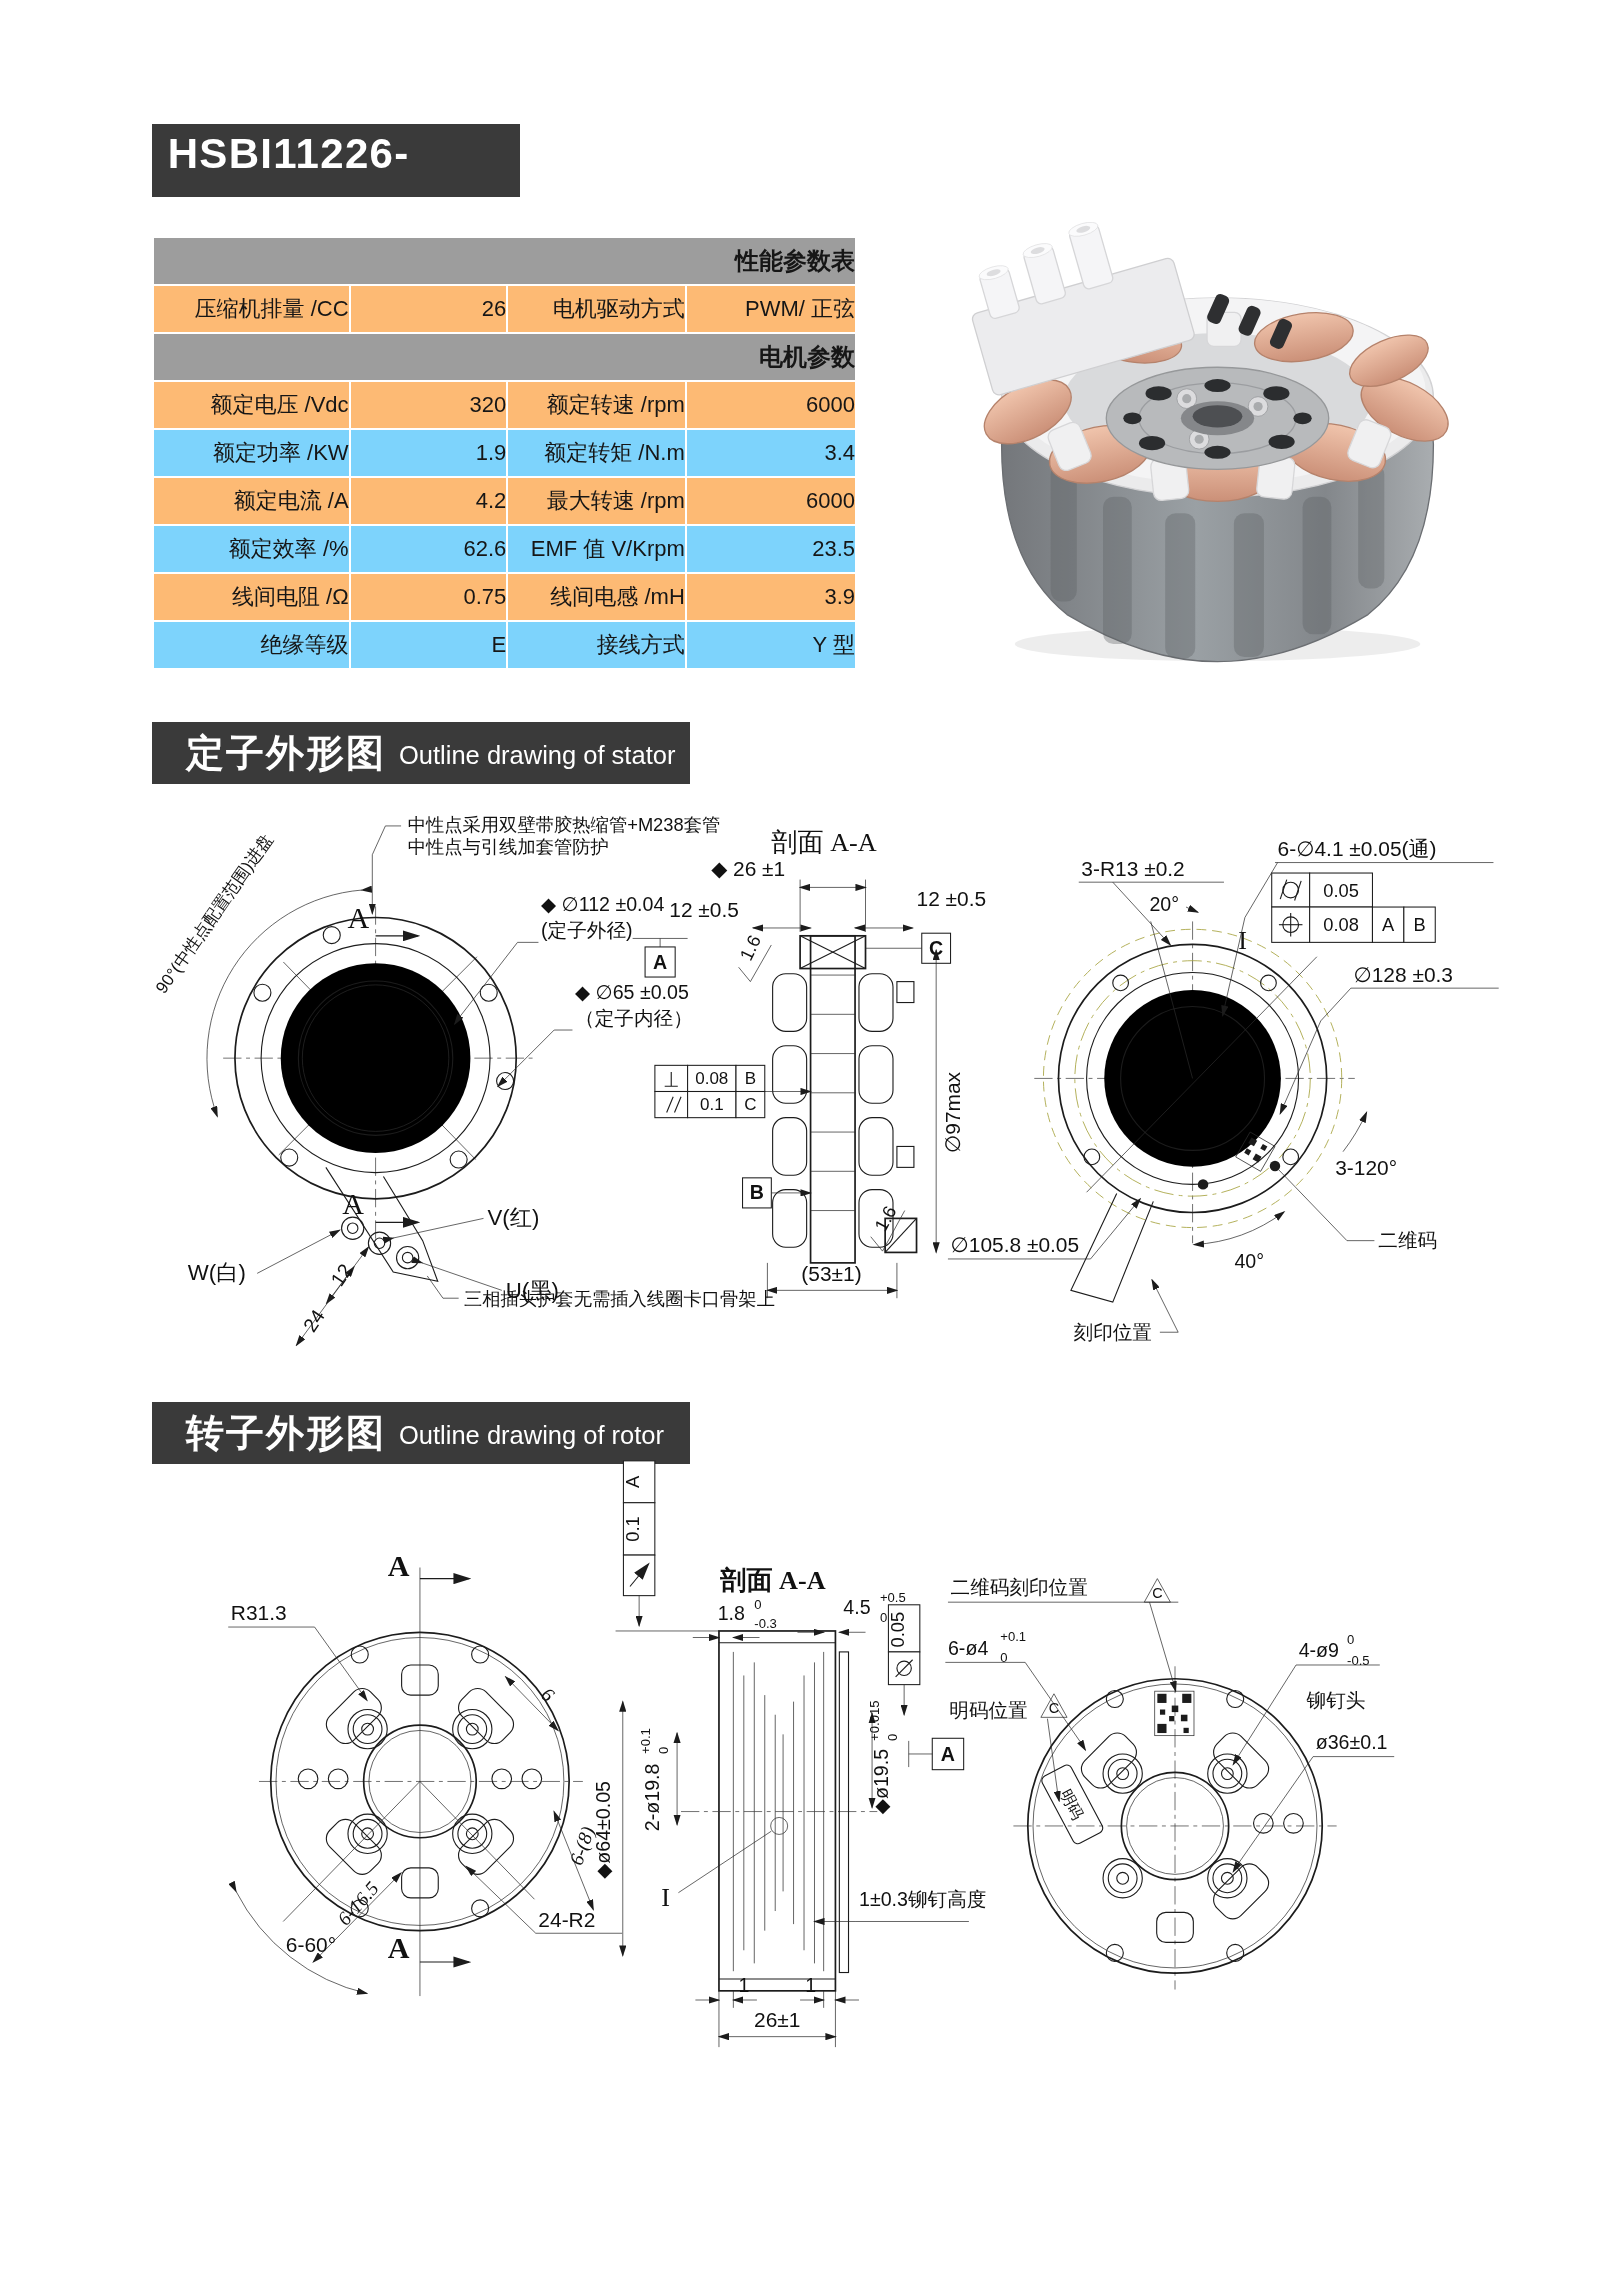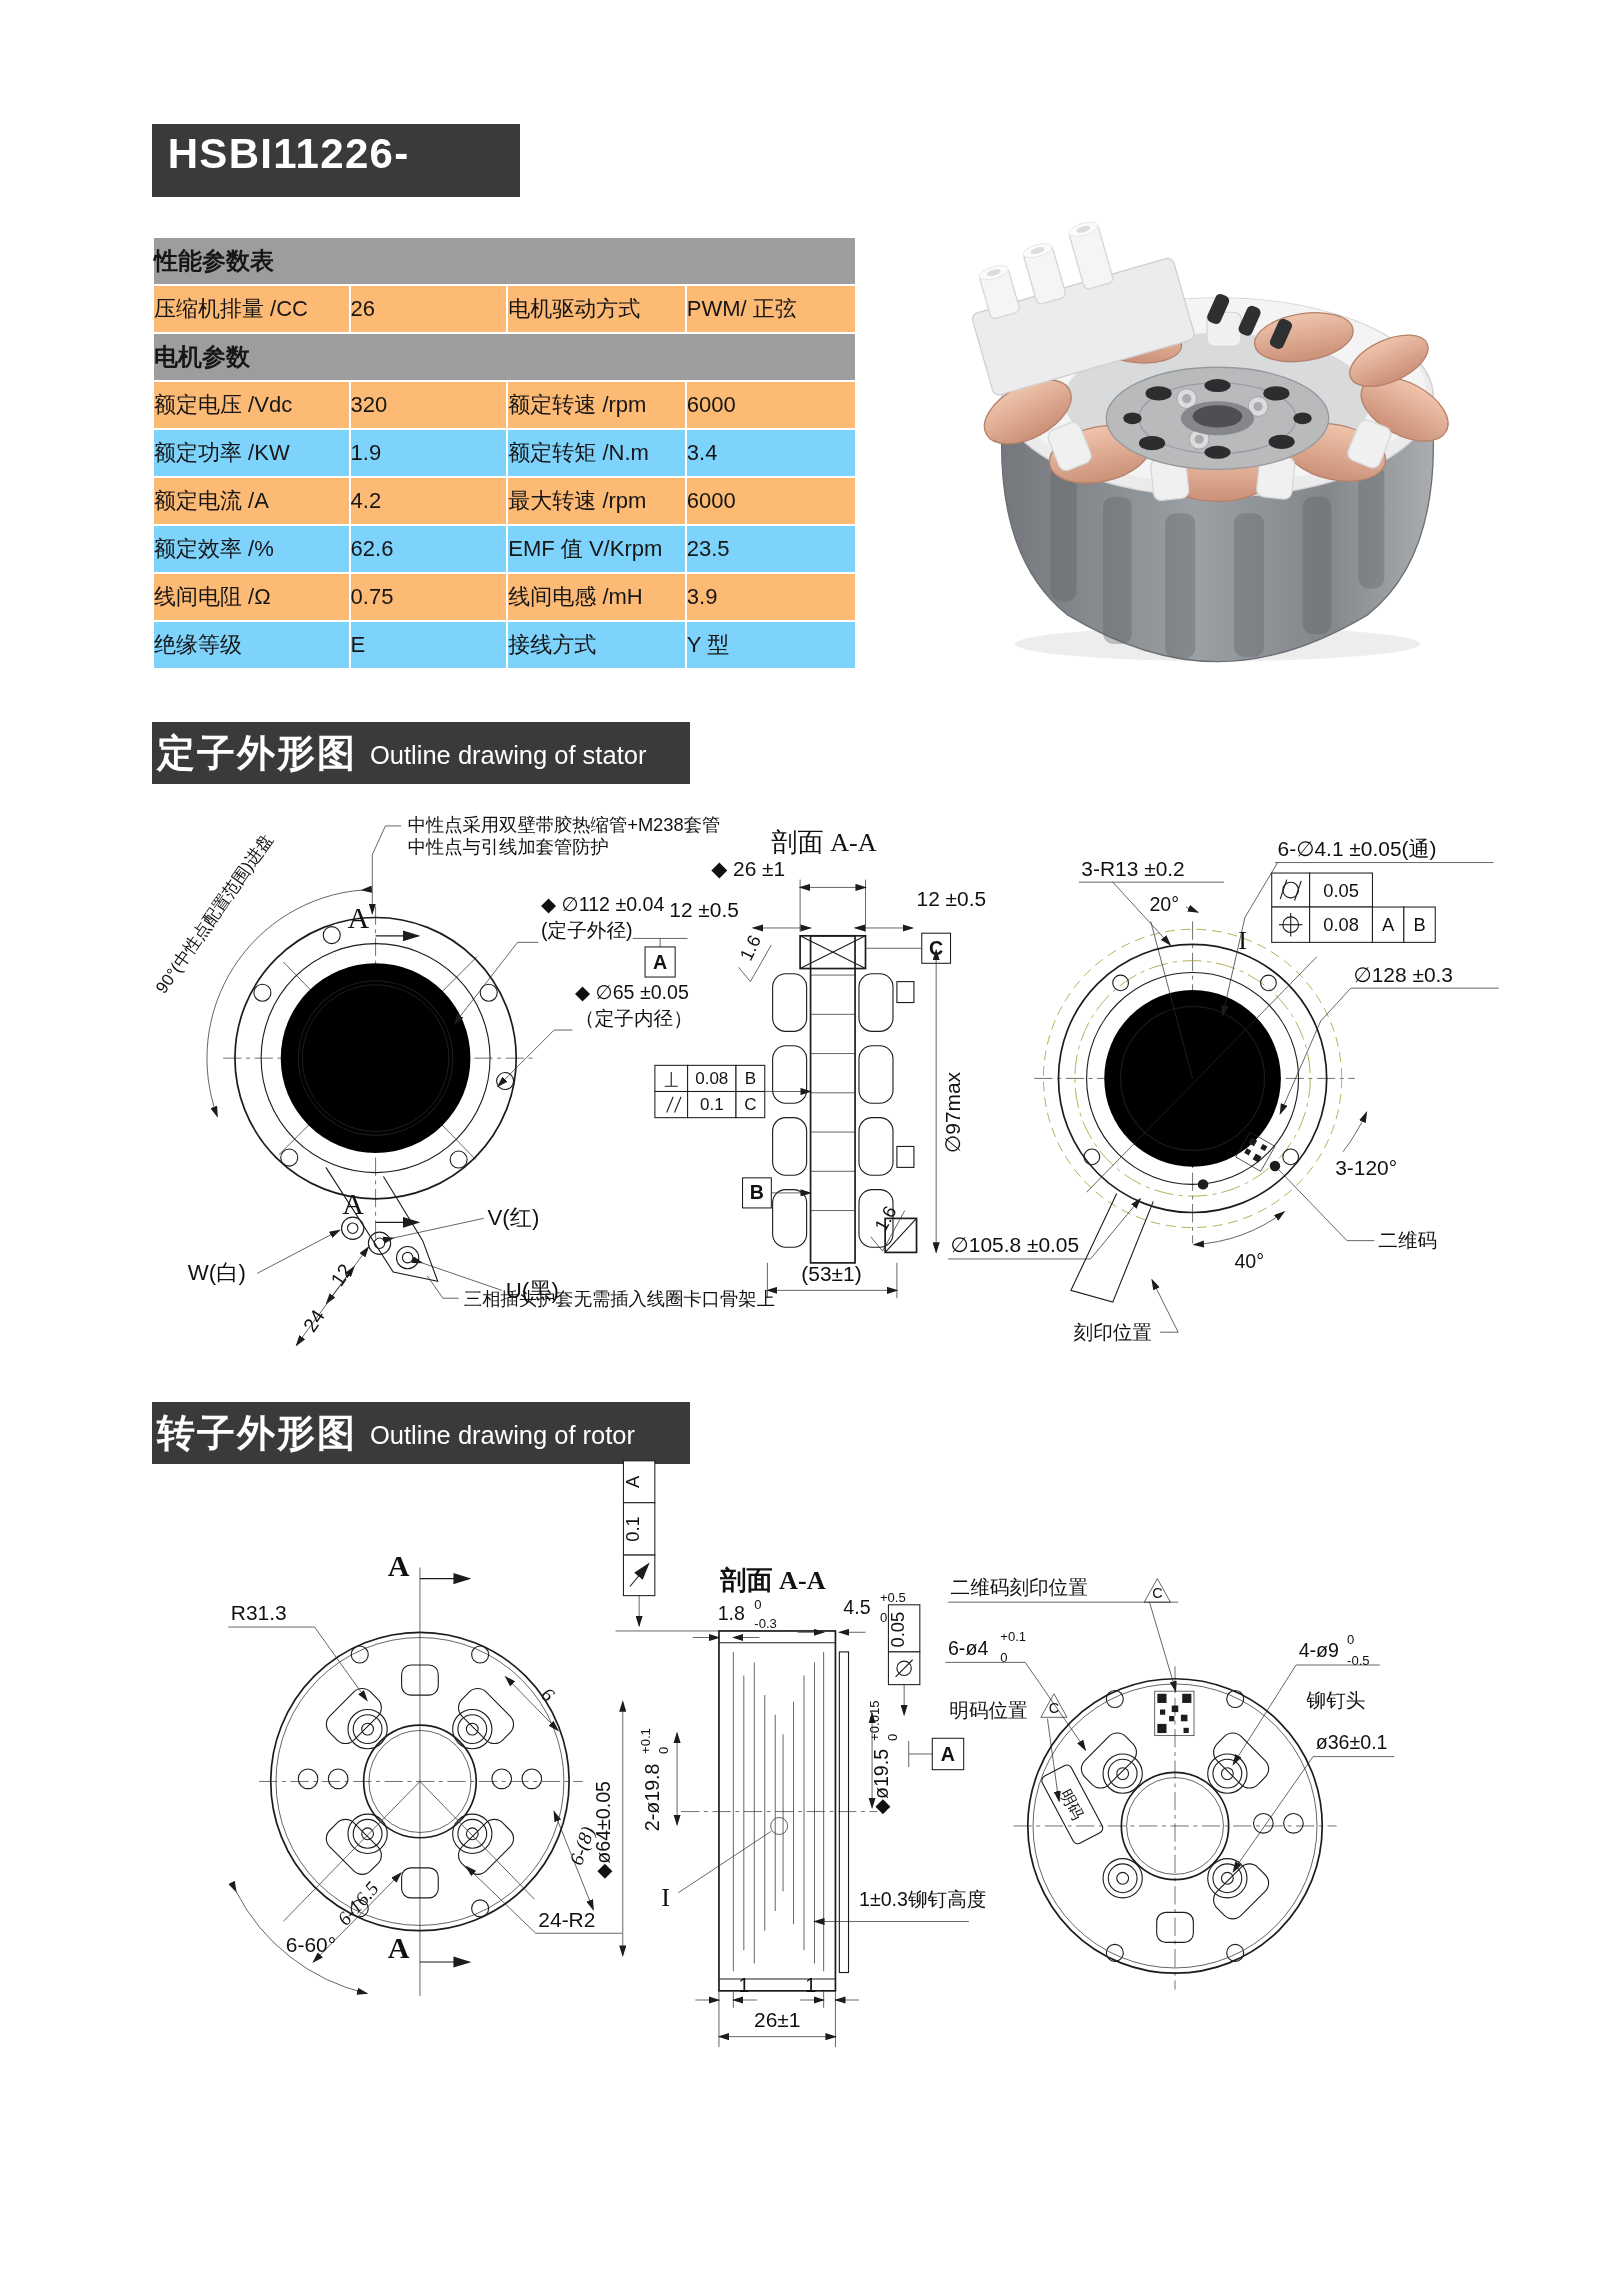--- a/index.html
+++ b/index.html
@@ -2,26 +2,26 @@
 <html style="font-size:10.5px"><head>
 <meta charset="utf-8">
 <style>
   html,body{margin:0;padding:0;background:#ffffff;}
   .page{position:relative;width:1623px;height:2295px;background:#ffffff;overflow:hidden;
         font-family:"Liberation Sans",sans-serif;color:#111;}
   .model-badge{position:absolute;left:152px;top:124px;width:368px;height:73px;background:#3a3a3a;
         color:#fff;font-size:42px;font-weight:bold;letter-spacing:1.3px;line-height:60px;padding-left:15.7px;box-sizing:border-box;}
   table.spec{position:absolute;left:152px;top:236px;width:705px;border-collapse:separate;border-spacing:2.6px;
         table-layout:fixed;background:#fff;}
-  table.spec th, table.spec td{height:46px;text-align:left;vertical-align:middle;font-size:22px;color:#161616;padding:0;}
+  table.spec th, table.spec td{height:46px;text-align:right;vertical-align:middle;font-size:22px;color:#161616;padding:0;}
   table.spec th{background:#9d9d9d;font-weight:bold;font-size:24px;}
   table.spec tr.w td{background:#fdba74;}
   table.spec tr.g td{background:#7dd3fc;margin-top:37px;}
   .secbar{position:absolute;left:152px;width:538px;height:62px;background:#3a3a3a;color:#fff;
-        display:flex;align-items:center;padding-left:5px;box-sizing:border-box;gap:13px;}
+        display:flex;align-items:center;padding-left:34px;box-sizing:border-box;gap:13px;}
   .secbar .cn{font-size:38px;font-weight:bold;letter-spacing:2px;}
   .secbar .en{font-size:25.5px;font-weight:normal;position:relative;top:2.6px;}
   svg text{fill:#111;font-family:"Liberation Sans",sans-serif;}
   .tx20{font-size:20px}.tx22{font-size:22px}.tx24{font-size:24px}.tx26{font-size:26px}
   .tx28{font-size:28px}.tx30{font-size:30px}.tx32{font-size:32px}.tx34{font-size:34px}
   .tx40{font-size:40px}.tx46{font-size:46px;font-family:"Liberation Serif",serif}
   .cad{font-family:"Liberation Serif",serif}
   .b{font-weight:bold}
   .ln{stroke:#1c1c1c;stroke-width:2.6;fill:none}
   .md{stroke:#1c1c1c;stroke-width:1.7;fill:none}

